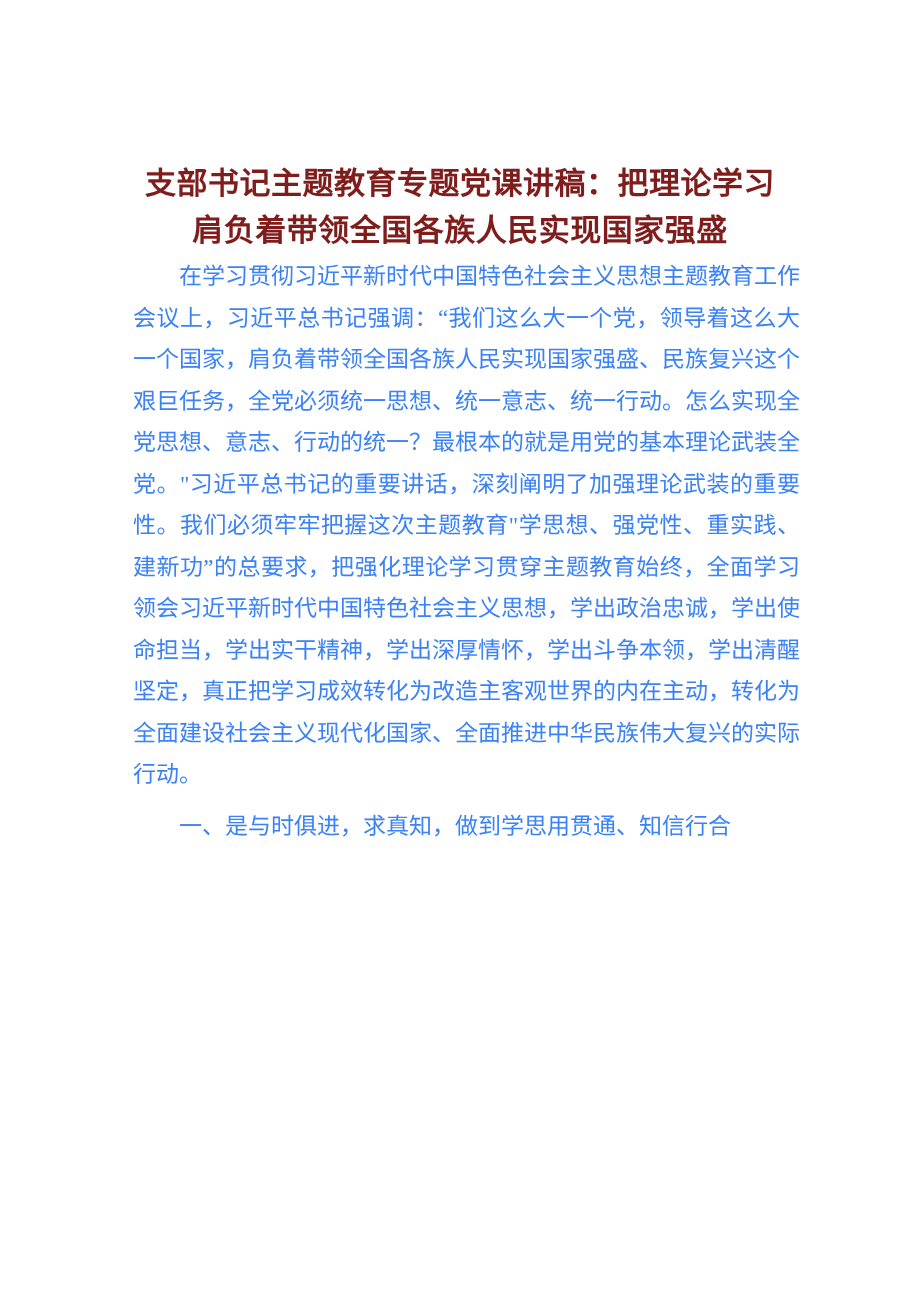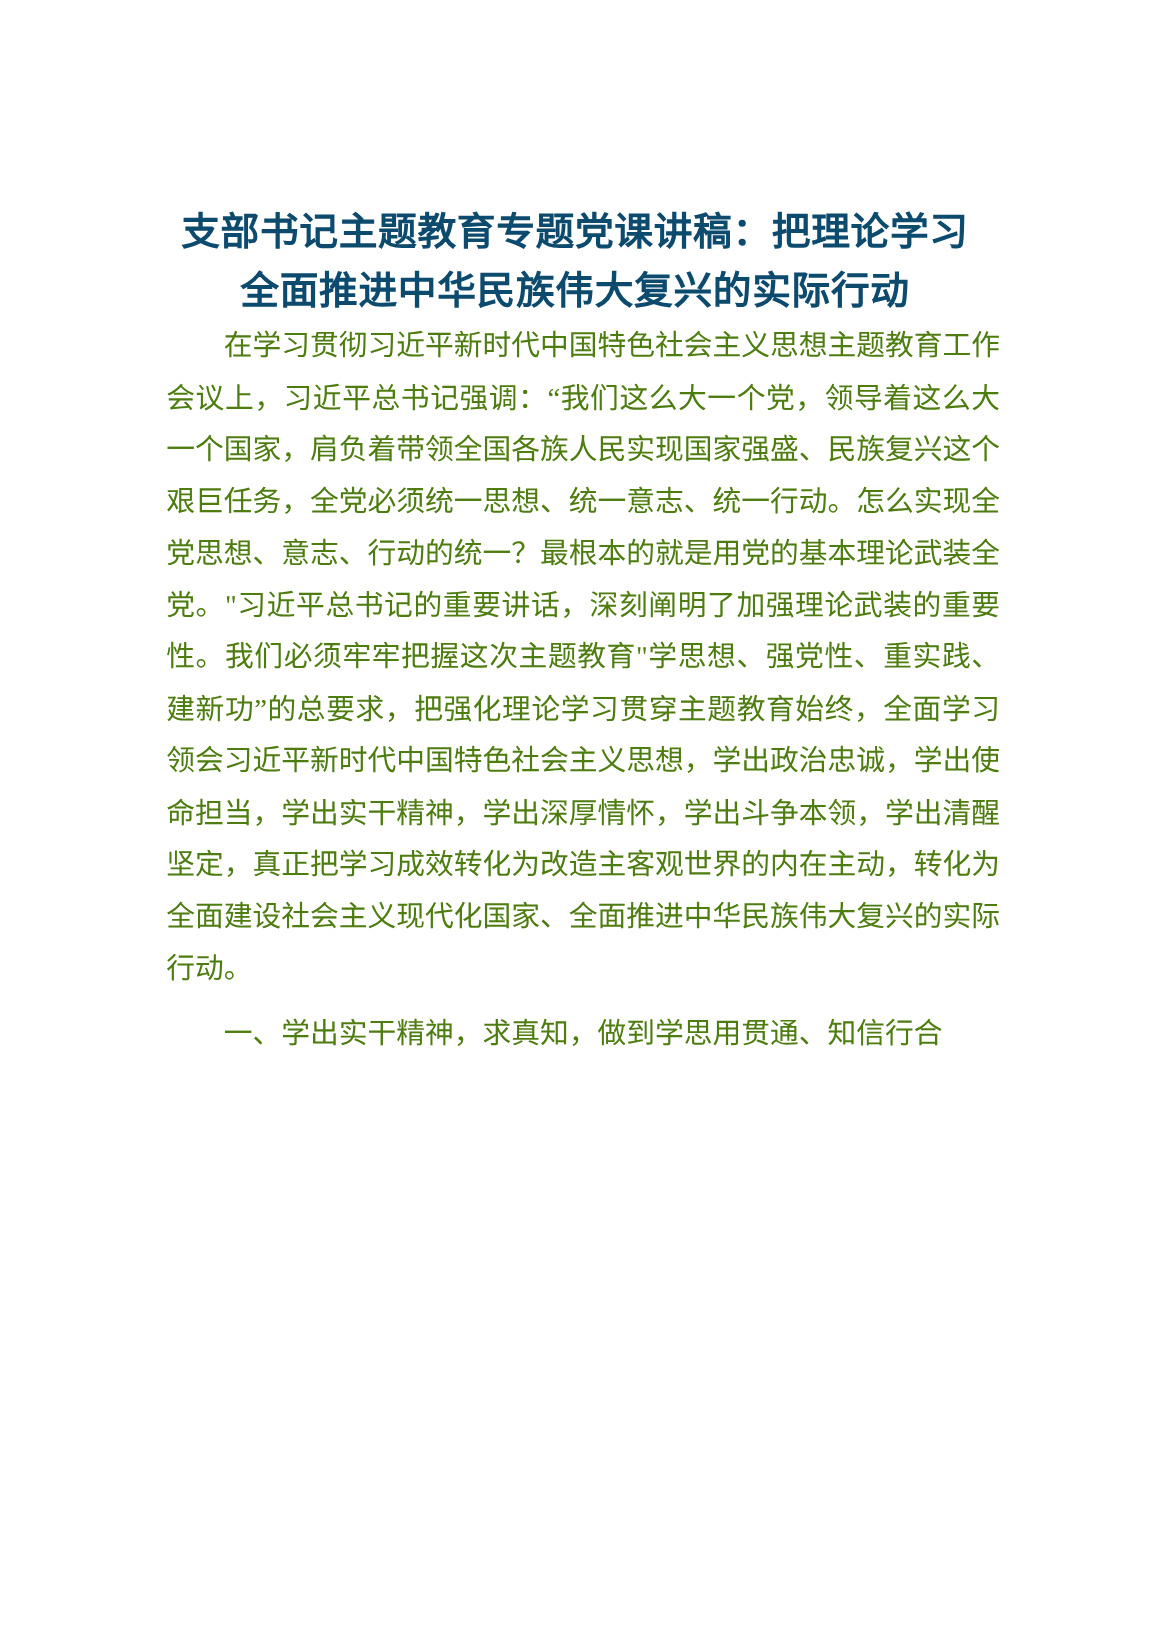--- a/index.html
+++ b/index.html
@@ -13,37 +13,37 @@
     width: 920px;
     height: 1302px;
     margin: 0 auto;
     background: #ffffff;
     overflow: hidden;
   }
   .doc-title {
     margin: 162px 0 0 0;
     padding: 0;
     text-align: center;
-    font-family: Liberation Sans, sans-serif;
+    font-family: Liberation Mono, monospace;
     font-weight: bold;
     font-size: 31px;
     line-height: 47px;
-    color: #0c4a6e;
+    color: #7f1d1d;
     letter-spacing: 0.5px;
   }
   .doc-title .title-line {
     display: block;
   }
   .doc-body {
     width: 667px;
     margin: 0 0 0 133px;
     font-family: "Liberation Serif", "DejaVu Serif", serif;
     font-size: 23px;
     line-height: 41.5px;
-    color: #4d7c0f;
+    color: #3b82f6;
     text-align: justify;
     text-justify: inter-character;
   }
   .doc-body p {
     margin: 0;
     padding: 0;
     text-indent: 2em;
     word-break: break-all;
   }
   .doc-body p.section-heading {
@@ -51,21 +51,21 @@
     margin-bottom: 52px;
   }
 </style>
 </head>
 <body>
 
 <div class="page">
 
   <h1 class="doc-title">
     <span class="title-line">支部书记主题教育专题党课讲稿：把理论学习</span>
-    <span class="title-line">全面推进中华民族伟大复兴的实际行动</span>
+    <span class="title-line">肩负着带领全国各族人民实现国家强盛</span>
   </h1>
 
   <div class="doc-body">
     <p class="body-paragraph">在学习贯彻习近平新时代中国特色社会主义思想主题教育工作会议上，习近平总书记强调：“我们这么大一个党，领导着这么大一个国家，肩负着带领全国各族人民实现国家强盛、民族复兴这个艰巨任务，全党必须统一思想、统一意志、统一行动。怎么实现全党思想、意志、行动的统一？最根本的就是用党的基本理论武装全党。"习近平总书记的重要讲话，深刻阐明了加强理论武装的重要性。我们必须牢牢把握这次主题教育"学思想、强党性、重实践、建新功”的总要求，把强化理论学习贯穿主题教育始终，全面学习领会习近平新时代中国特色社会主义思想，学出政治忠诚，学出使命担当，学出实干精神，学出深厚情怀，学出斗争本领，学出清醒坚定，真正把学习成效转化为改造主客观世界的内在主动，转化为全面建设社会主义现代化国家、全面推进中华民族伟大复兴的实际行动。</p>
-    <p class="section-heading">一、学出实干精神，求真知，做到学思用贯通、知信行合</p>
+    <p class="section-heading">一、是与时俱进，求真知，做到学思用贯通、知信行合</p>
   </div>
 
 </div>
 
 </body></html>

